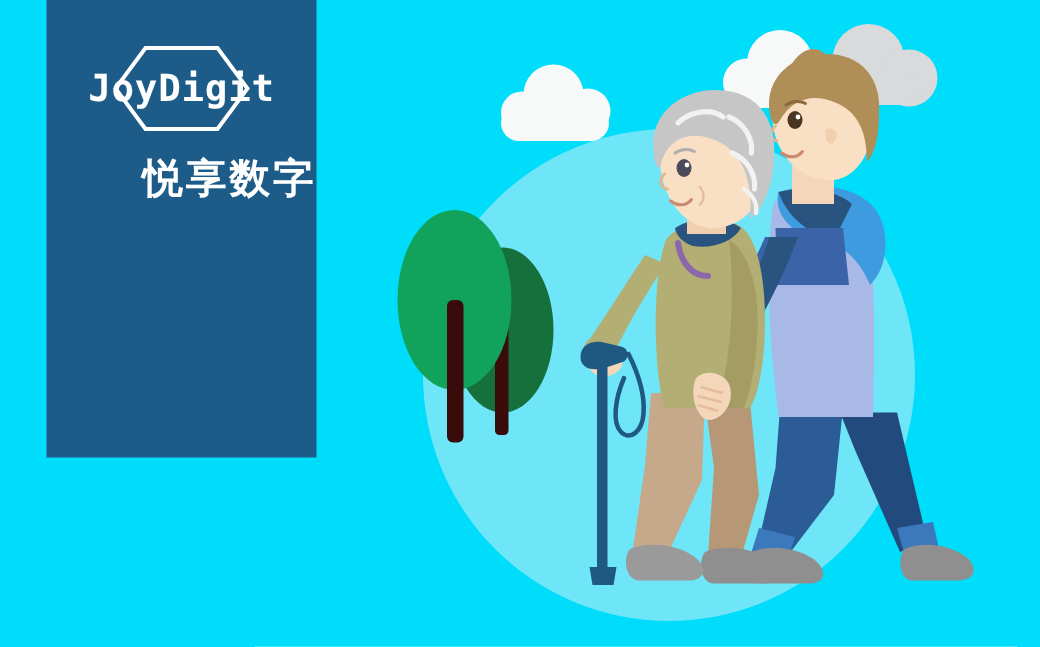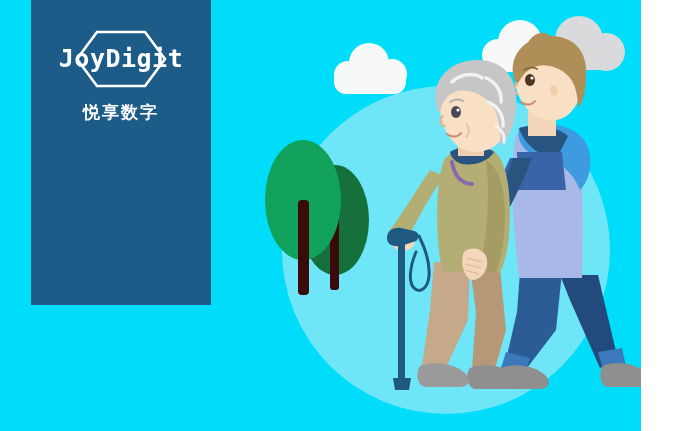--- a/index.html
+++ b/index.html
@@ -1,41 +1,41 @@
 <!DOCTYPE html>
 <html><head>
 <meta charset="utf-8">
 <style>
   html,body{margin:0;padding:0;}
   body{
     width:693px;height:431px;overflow:hidden;
     font-family:"Liberation Sans","DejaVu Sans",sans-serif;
   }
   #banner{
-    position:relative;width:641px;height:431px;
+    position:relative;width:693px;height:431px;
     background:#00DDFB;overflow:hidden;
   }
 
   
   #panel{
     position:absolute;left:31px;top:0;width:180px;height:305px;
     background:#1D5B88;z-index:40;
   }
   #logo-block{position:absolute;left:0;top:30px;width:180px;text-align:center;}
   #logo-mark{position:relative;width:150px;height:58px;margin:0 auto;}
   #logo-hex{position:absolute;left:29px;top:0;width:92px;height:58px;}
   #logo-word{
     position:absolute;left:0;top:14px;width:150px;text-align:center;
     color:#FFFFFF;font-size:25px;line-height:30px;font-weight:bold;
     letter-spacing:0.5px;font-family:"DejaVu Sans Mono","Liberation Mono",monospace;
     z-index:2;
   }
   #logo-cn{
-    margin-top:13px;color:#FFFFFF;font-size:17px;font-weight:bold;
-    letter-spacing:2px;font-family:"DejaVu Sans","Liberation Sans",sans-serif;
+    margin-top:13px;color:#FFFFFF;font-size:27px;font-weight:bold;
+    letter-spacing:2px;font-family:"DejaVu Sans","Liberation Sans",sans-serif;text-align:right;
   }
   #panel-title{
     position:absolute;left:0;top:132px;width:180px;text-align:center;
     color:#FFFFFF;font-size:55px;line-height:66px;font-weight:bold;
     letter-spacing:8px;text-indent:8px;
     font-family:"DejaVu Sans","Liberation Sans",sans-serif;
   }
 
   
   #scene{position:absolute;left:0;top:0;width:693px;height:431px;z-index:10;}

